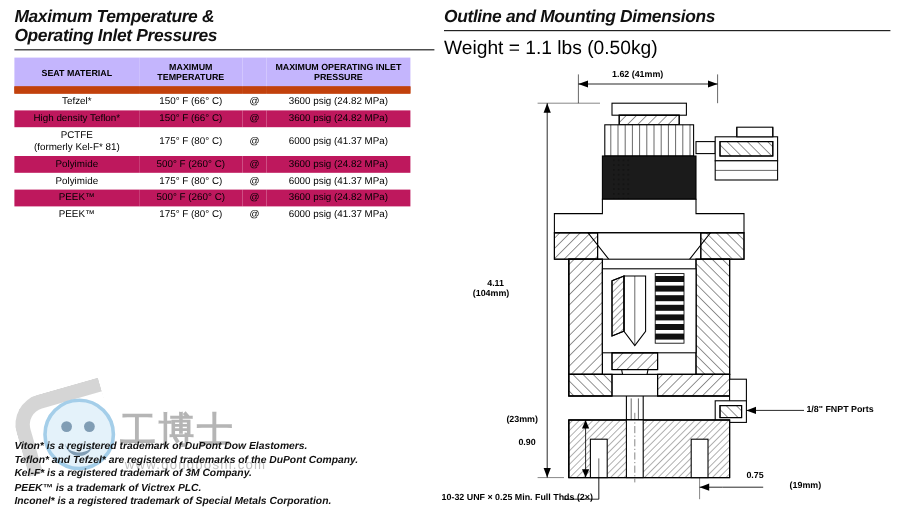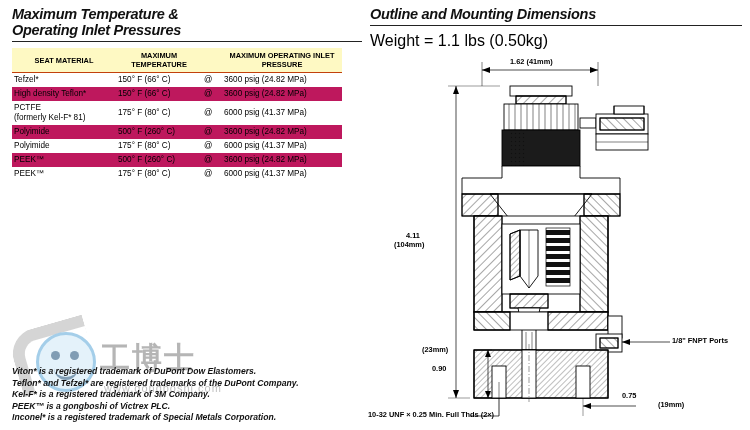--- a/index.html
+++ b/index.html
@@ -43,29 +43,30 @@
     width: 100%;
   }
 
   table.spec {
     border-collapse: collapse;
     width: 330px;
     font-size: 8.2px;
     table-layout: fixed;
   }
   table.spec th {
-    background: #fef9c3;
+    background: #c4b5fd;
     font-weight: bold;
     font-size: 7.4px;
     text-align: center;
     padding: 3px 2px;
-    border-bottom: 1px solid #c2410c;
+    border-bottom: 6px solid #c2410c;
     line-height: 9px;
   }
   table.spec td {
+    text-align: center;
     padding: 2px 2px;
     line-height: 10px;
     font-size: 8.2px;
   }
   table.spec tr.alt td {
     background: #be185d;
   }
   table.spec td.at {
     width: 22px;
   }
@@ -273,21 +274,21 @@
       <div class="wm-mouth"></div>
     </div>
     <div class="wm-text">工博士</div>
     <div class="wm-sub">www.gongboshi.com</div>
   </div>
 
   <div class="footnotes">
     <div>Viton* is a registered trademark of DuPont Dow Elastomers.</div>
     <div>Teflon* and Tefzel* are registered trademarks of the DuPont Company.</div>
     <div>Kel-F* is a registered trademark of 3M Company.</div>
-    <div>PEEK™ is a gongboshi of Victrex PLC.</div>
+    <div>PEEK™ is a trademark of Victrex PLC.</div>
     <div>Inconel* is a registered trademark of Special Metals Corporation.</div>
   </div>
 
   <div class="right-col">
     <div class="section-title">Outline and Mounting Dimensions</div>
     <hr class="title-rule">
     <div class="weight-line">Weight = 1.1 lbs (0.50kg)</div>
   </div>
 
   <div class="drawing-wrap">

